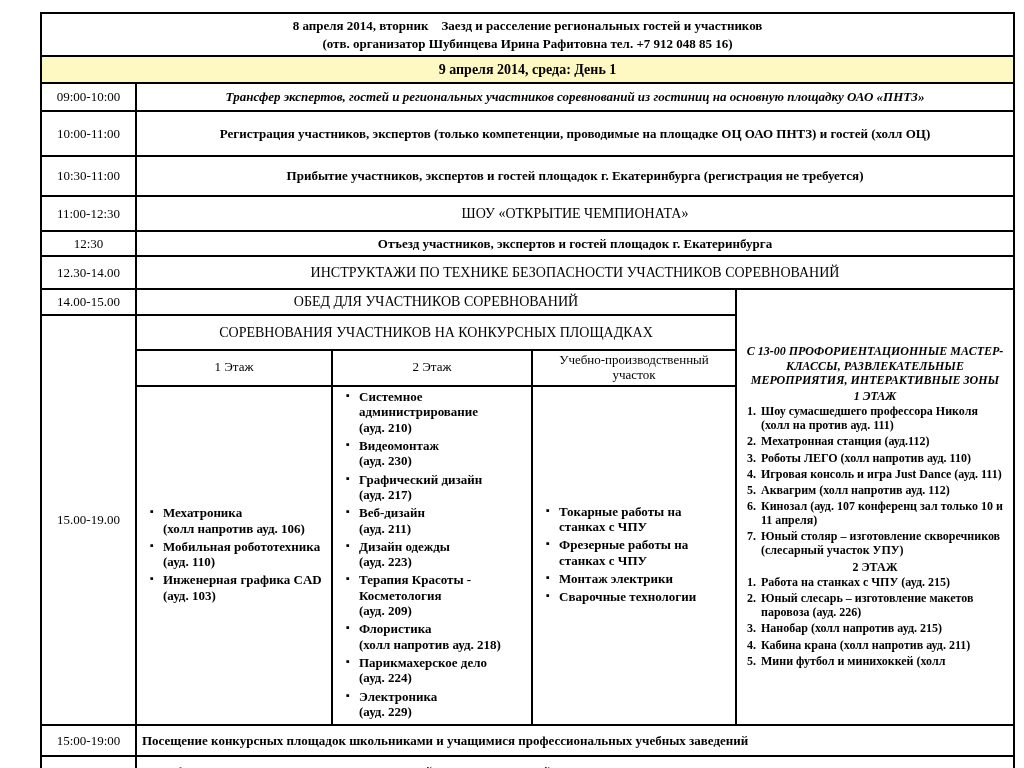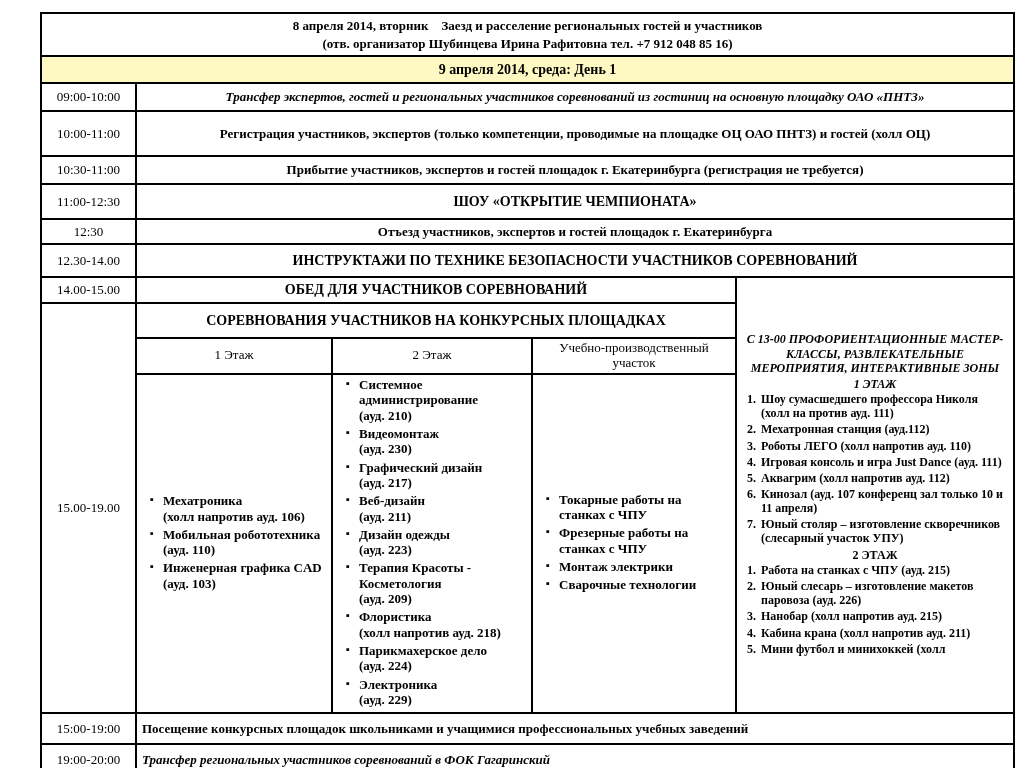--- a/index.html
+++ b/index.html
@@ -15,21 +15,21 @@
     padding:2px 5px;
     vertical-align:middle;
     overflow:hidden;
   }
   
   .hdr{ text-align:center; font-size:13px; font-weight:bold; line-height:1.35; }
   .day{ text-align:center; font-size:14px; font-weight:bold; background:#fef9c3; }
   
   .time{ text-align:center; font-size:13px; font-weight:normal; }
   .txt{ text-align:center; font-size:13px; font-weight:bold; }
-  .big{ text-align:center; font-size:14px; font-weight:bold;border-radius:14px; }
+  .big{ text-align:center; font-size:14px; font-weight:normal;border-radius:14px; }
   .left{ text-align:left; font-size:13px; font-weight:bold; padding-left:10px; }
   .i{ font-style:italic; }
   .fl{ text-align:center; font-size:13px; font-weight:normal; line-height:1.15; }
   
   .cell{ vertical-align:top; padding-top:5px; }
   ul.sq-list{ margin:0; padding:0 0 0 8px; list-style:none; }
   ul.sq-list li{
     position:relative; padding-left:13px; margin:0 0 3px 0;
     font-size:13px; font-weight:bold; line-height:1.18;
     white-space:pre-line;
@@ -73,21 +73,21 @@
     </tr>
 
     <tr style="height:28px">
       <td class="time">09:00-10:00</td>
       <td colspan="4" class="txt i">Трансфер экспертов, гостей и региональных участников соревнований из гостиниц на основную площадку ОАО «ПНТЗ»</td>
     </tr>
     <tr style="height:45px">
       <td class="time">10:00-11:00</td>
       <td colspan="4" class="txt">Регистрация участников,  экспертов (только компетенции, проводимые на площадке ОЦ ОАО ПНТЗ) и гостей (холл ОЦ)</td>
     </tr>
-    <tr style="height:28px">
+    <tr style="height:40px">
       <td class="time">10:30-11:00</td>
       <td colspan="4" class="txt">Прибытие участников, экспертов и гостей площадок г. Екатеринбурга (регистрация не требуется)</td>
     </tr>
     <tr style="height:35px">
       <td class="time">11:00-12:30</td>
       <td colspan="4" class="big">ШОУ «ОТКРЫТИЕ ЧЕМПИОНАТА»</td>
     </tr>
     <tr style="height:25px">
       <td class="time">12:30</td>
       <td colspan="4" class="txt">Отъезд участников, экспертов и гостей площадок г. Екатеринбурга</td>

